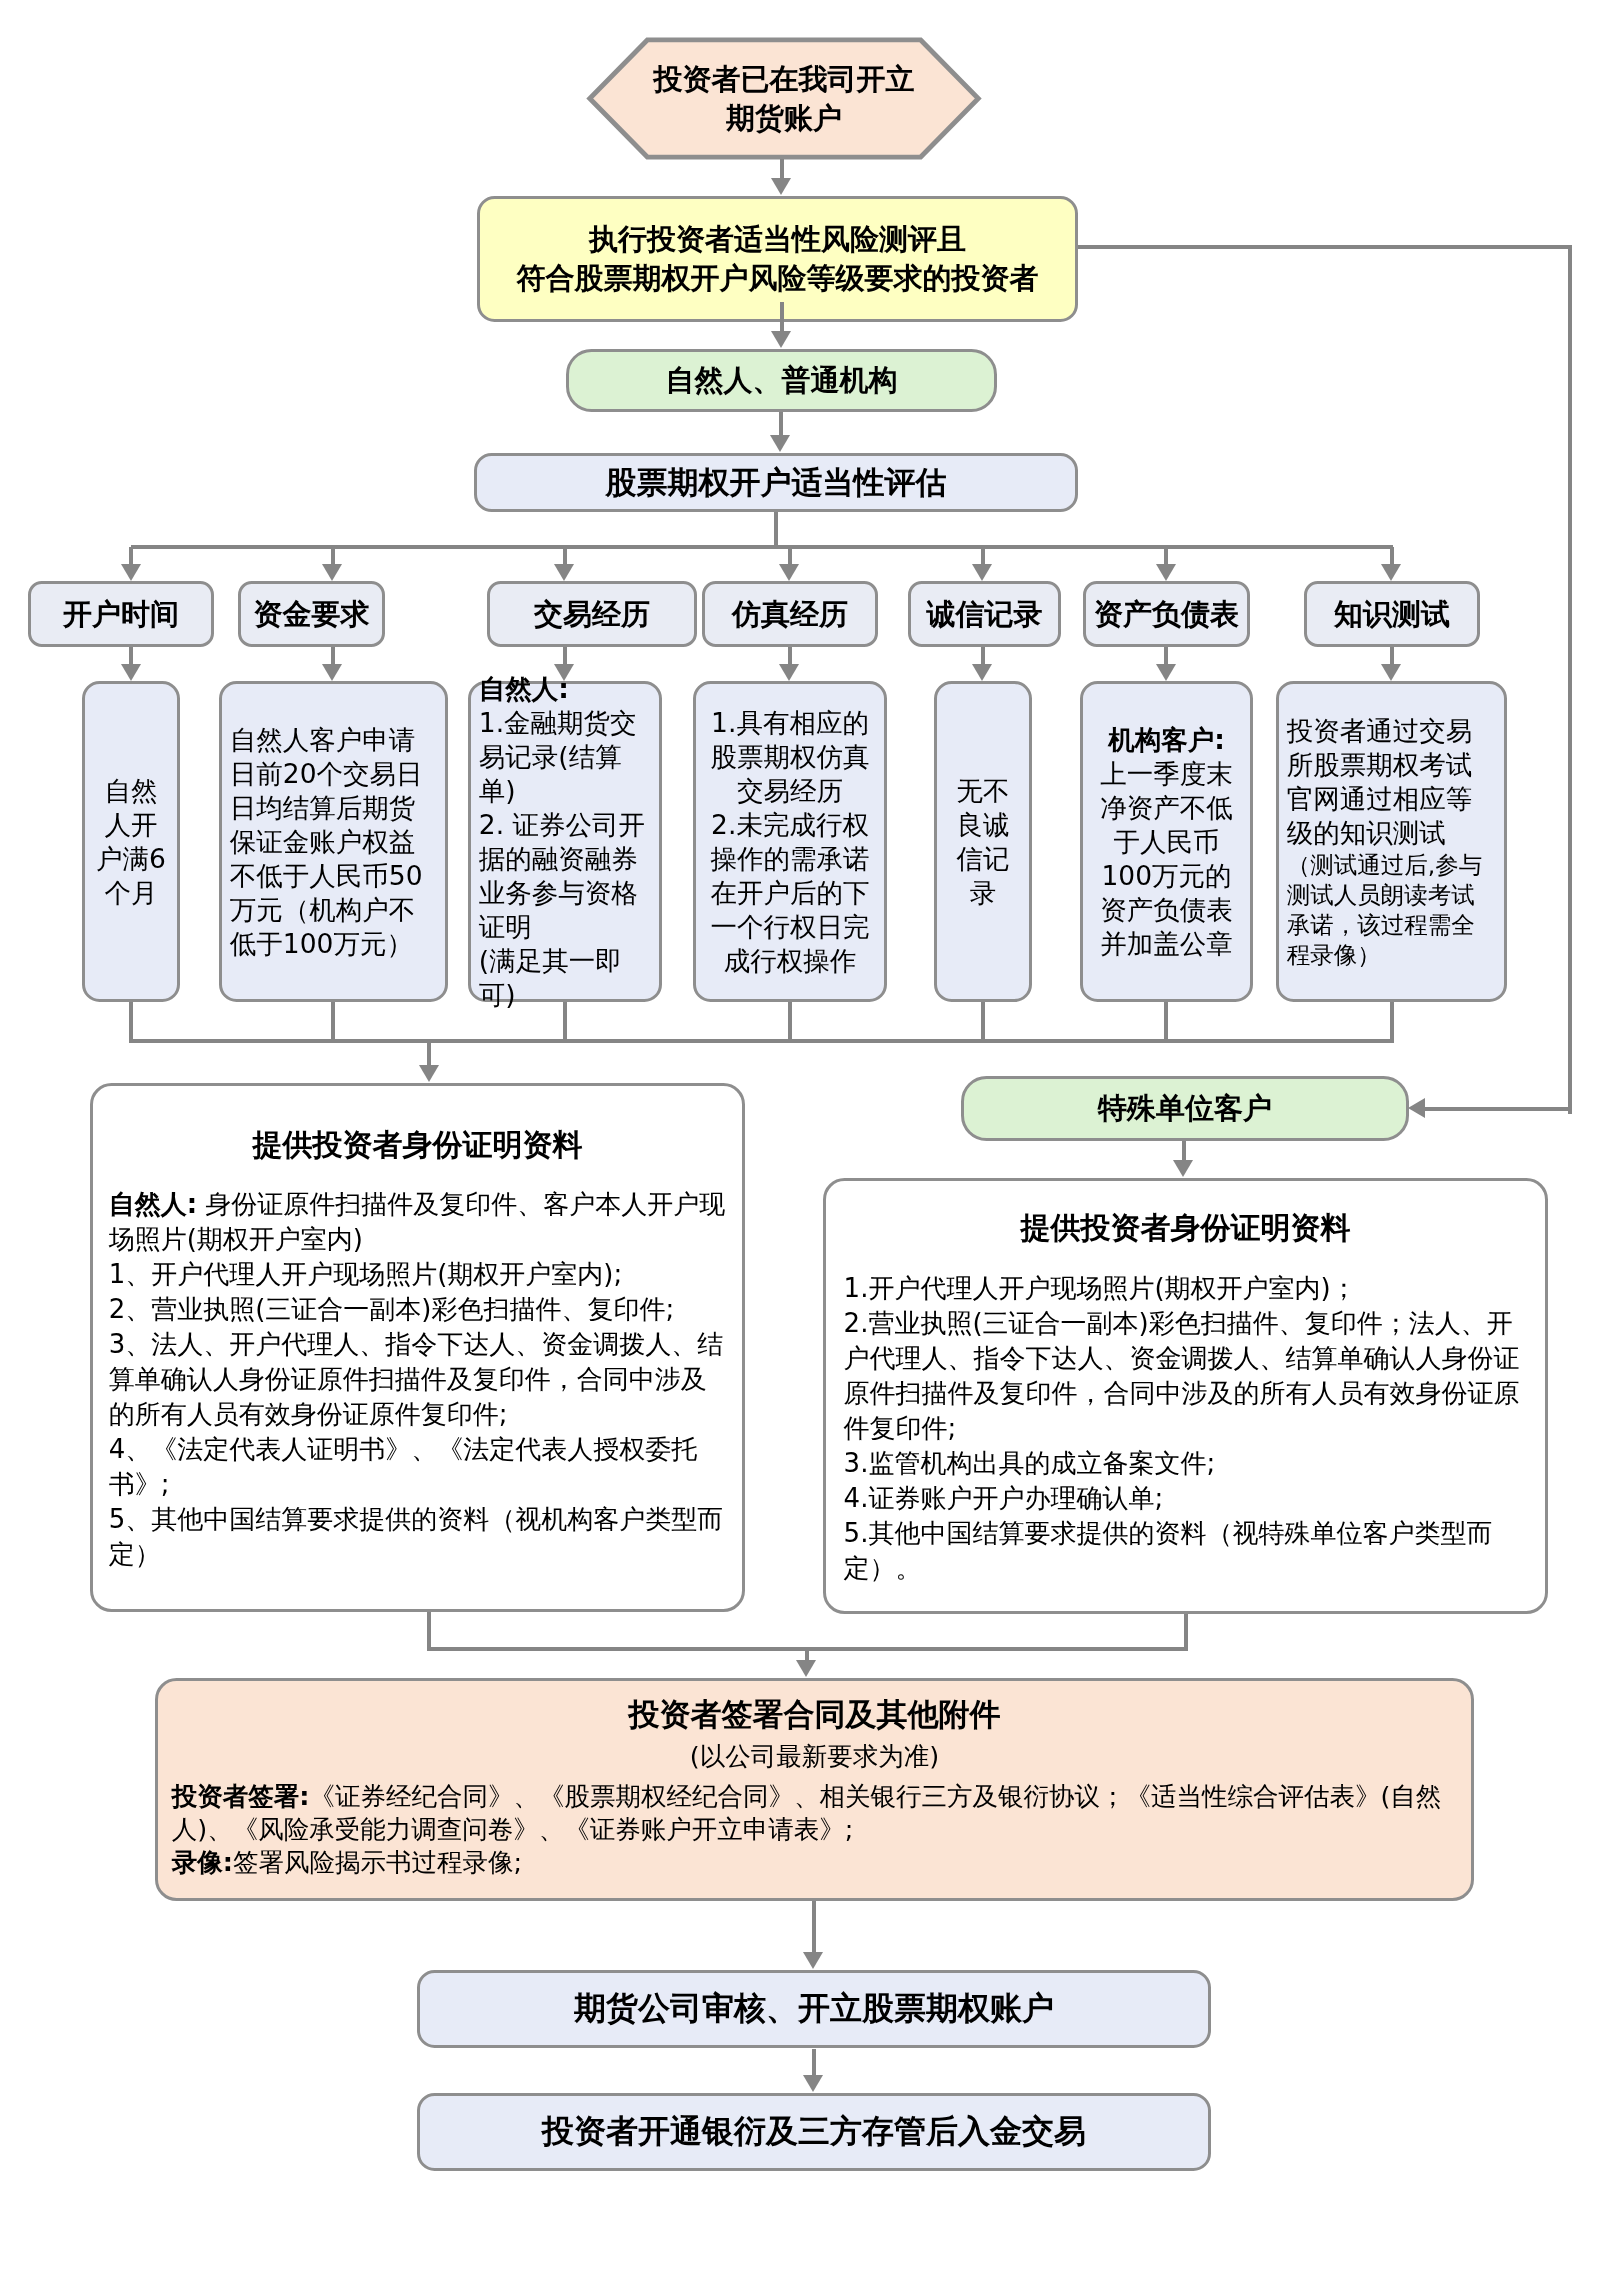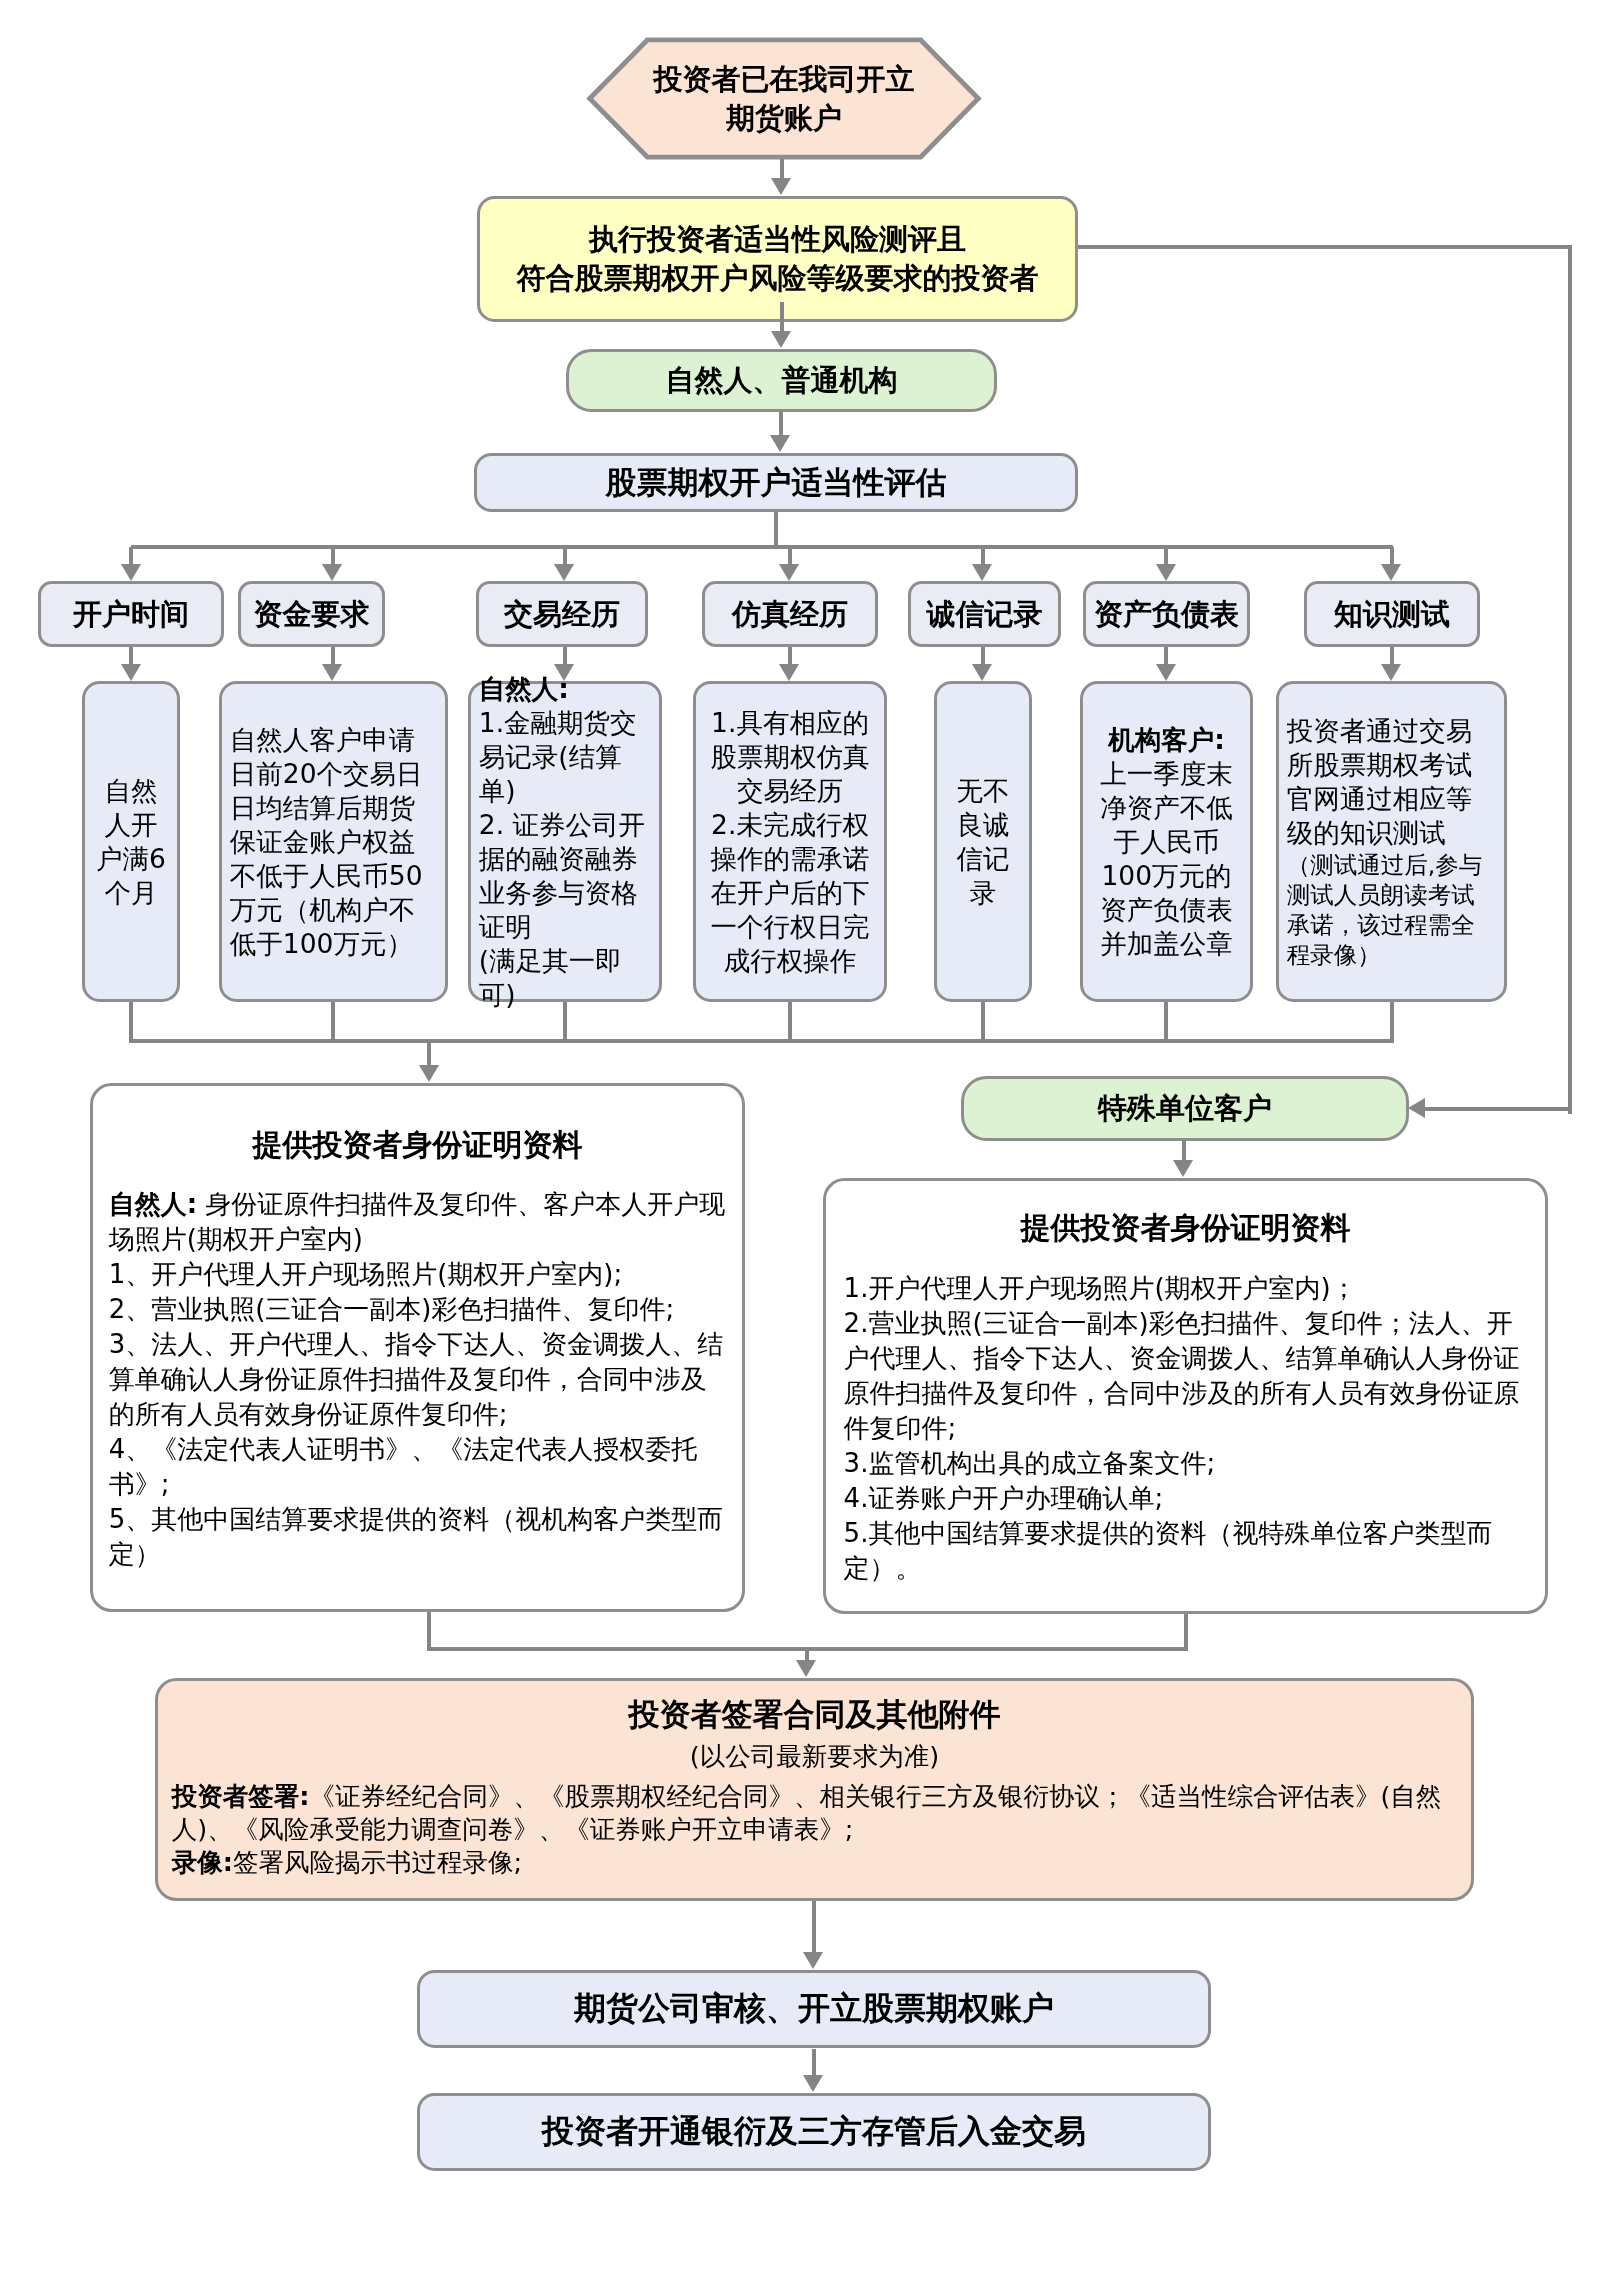--- a/index.html
+++ b/index.html
@@ -84,27 +84,27 @@
     <div class="ad" style="left:554px;top:564px"></div>
   <div class="vl" style="left:788px;top:547px;height:18.6px"></div>
     <div class="ad" style="left:779px;top:564px"></div>
   <div class="vl" style="left:981px;top:547px;height:18.6px"></div>
     <div class="ad" style="left:972px;top:564px"></div>
   <div class="vl" style="left:1164px;top:547px;height:18.6px"></div>
     <div class="ad" style="left:1156px;top:564px"></div>
   <div class="vl" style="left:1390px;top:547px;height:18.6px"></div>
     <div class="ad" style="left:1381px;top:564px"></div>
 
-  <div class="box labelfill r14 lbl" style="left:38px;top:581px;width:186px;height:66px">
+  <div class="box labelfill r14 lbl" style="left:28px;top:581px;width:186px;height:66px">
       <span>开户时间</span>
     </div>
   <div class="box labelfill r14 lbl" style="left:238px;top:581px;width:147px;height:66px">
       <span>资金要求</span>
     </div>
-  <div class="box labelfill r14 lbl" style="left:476px;top:581px;width:172px;height:66px">
+  <div class="box labelfill r14 lbl" style="left:487px;top:581px;width:210px;height:66px">
       <span>交易经历</span>
     </div>
   <div class="box labelfill r14 lbl" style="left:702px;top:581px;width:176px;height:66px">
       <span>仿真经历</span>
     </div>
   <div class="box labelfill r14 lbl" style="left:908px;top:581px;width:153px;height:66px">
       <span>诚信记录</span>
     </div>
   <div class="box labelfill r14 lbl" style="left:1083px;top:581px;width:167px;height:66px">
       <span>资产负债表</span>

